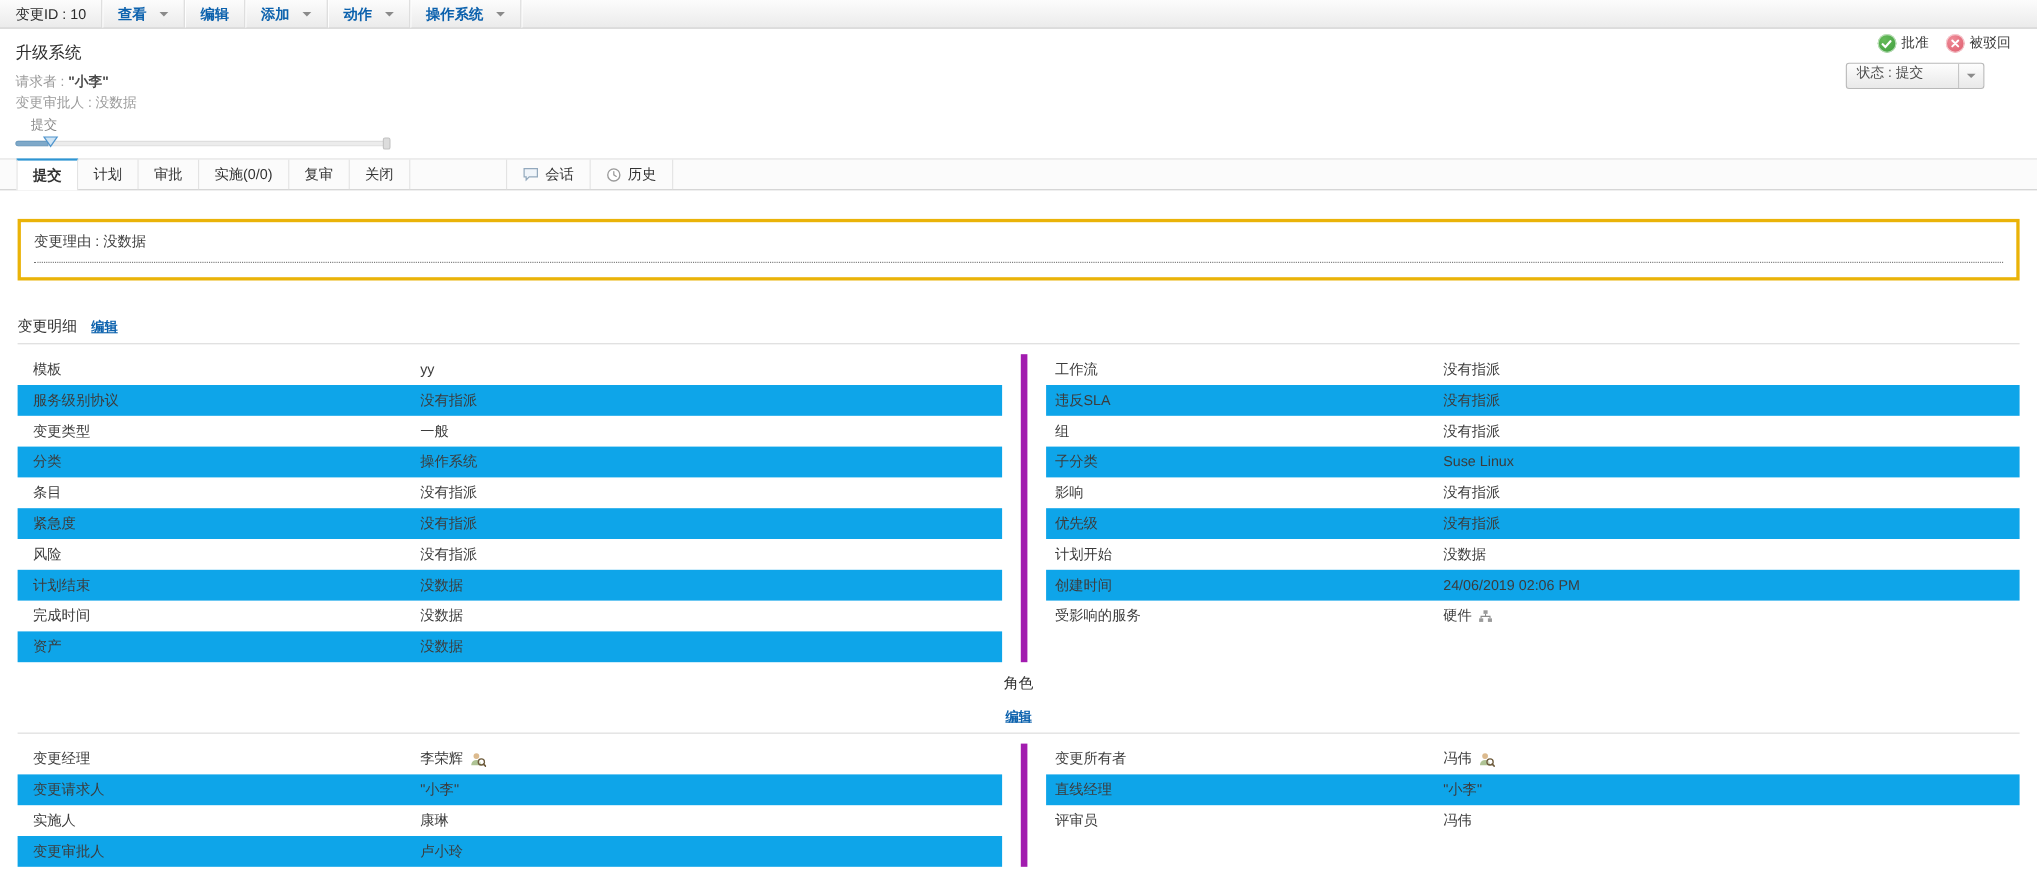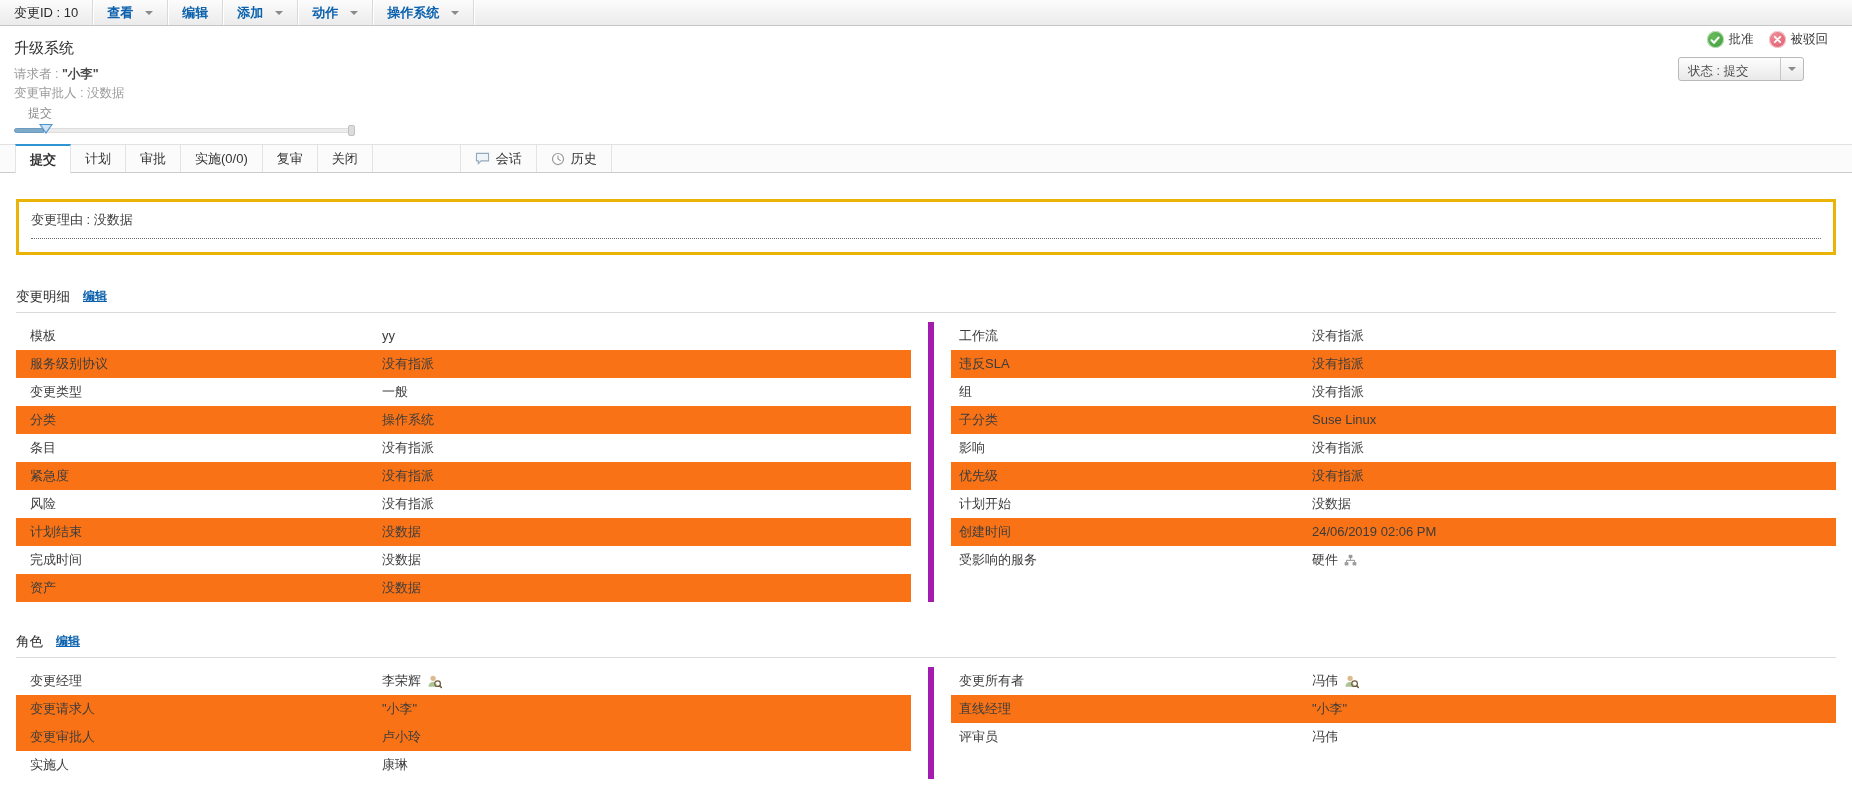--- a/index.html
+++ b/index.html
@@ -34,21 +34,21 @@
   .slider .endcap { position:absolute; left:334px; top:2px; width:7px; height:11px;
     background:#dcdcdc; border:1px solid #c2c2c2; border-radius:2px; }
 
   .hdr-right { position:absolute; top:5px; right:24px; width:150px; }
   .approvals { display:flex; justify-content:flex-end; gap:15px; margin-bottom:9px; }
   .appr { display:flex; align-items:center; gap:5px; cursor:pointer; color:#3c3c3c; font-size:12.5px; }
   .cicle { width:17px; height:17px; border-radius:50%; display:flex; align-items:center; justify-content:center;
     box-shadow:0 0 0 1px rgba(255,255,255,.6) inset; }
   .cicle.green { background:radial-gradient(circle at 35% 30%, #67bb5a, #3c9c3c); }
   .cicle.red { background:radial-gradient(circle at 35% 30%, #ef8b97, #dd5a6b); }
-  .dropdown { width:126px; height:24px; display:flex; align-items:flex-end; cursor:pointer;
+  .dropdown { width:126px; height:24px; display:flex; align-items:flex-start; cursor:pointer;
     background:linear-gradient(#fdfdfd,#e9e9e9); border:1px solid #b9b9b9; border-radius:3px; }
   .dropdown .dtext { flex:1; padding-left:9px; color:#4e4e4e; font-size:12.5px; }
   .dropdown .dbtn { width:23px; align-self:stretch; display:flex; align-items:center; justify-content:center;
     border-left:1px solid #c6c6c6; }
   .dropdown .dbtn .caret { margin:0; }
 
   
   .tabstrip { margin-top:6px; height:29px; display:flex; align-items:stretch;
     border-top:1px solid #e2e2e2; border-bottom:1px solid #cccccc; background:#fbfbfb; }
   .tab { display:flex; align-items:center; gap:6px; padding:0 14px; font-size:13px; color:#333;
@@ -56,34 +56,34 @@
   .tab.active { background:#fff; border-top:2px solid #2e95d3; margin-top:-1px; margin-bottom:-1px;
     font-weight:bold; border-left:1px solid #e3e3e3; margin-left:15px; }
   .tabspacer { width:88px; border-right:1px solid #e3e3e3; }
   .tab svg { display:block; }
 
   
   .content { padding:0 16px; }
   .reason-box { margin-top:26px; border:3px solid #eab308; background:#fff; padding:9px 12px 13px; }
   .reason-text { color:#3e3e3e; padding-bottom:9px; border-bottom:1px dotted #6e6e6e; }
 
-  .sec-head { display:flex; align-items:flex-start; gap:13px; padding-bottom:6px; border-bottom:1px solid #dadada; }
+  .sec-head { display:flex; align-items:center; gap:13px; padding-bottom:6px; border-bottom:1px solid #dadada; }
   .sec-head.nob { border-bottom:none; }
   .sec-title { font-size:13.5px; color:#2f2f2f; }
   .sec-link { font-size:12px; color:#0b61ad; text-decoration:underline; font-weight:bold; cursor:pointer; }
   .mt-details { margin-top:33px; }
-  .mt-roles { margin-top:31px; }
+  .mt-roles { margin-top:10px;flex-direction:column; }
   .mt-notes { margin-top:21px; }
 
   .cols { display:flex; margin-top:9px; }
   .col-left { width:895px; margin-right:17px; }
   .col-right { flex:1; border-left:6px solid #a21caf; padding-left:17px; }
   .col-right-inner { width:100%; }
   .trow { display:flex; height:28px; line-height:28px; }
-  .trow.alt { background:#f97316; }
+  .trow.alt { background:#0ea5e9; }
   .tlabel { width:366px; padding-left:14px; color:#3c3c3c; }
   .col-right .tlabel { width:361px; padding-left:8px; }
   .tvalue { flex:1; color:#3c3c3c; display:flex; align-items:center; gap:6px; }
   .rowicon { display:inline-flex; align-items:center; }
 </style>
 </head>
 <body>
 
 <div class="menubar">
   <div class="mitem mid">变更ID : 10</div>
@@ -350,30 +350,30 @@
               </svg>
           </span>
         </span>
       </div>
       <div class="trow alt">
           <span class="tlabel">变更请求人</span>
           <span class="tvalue">
             <span>"小李"</span>
           </span>
         </div>
+      <div class="trow">
+          <span class="tlabel">实施人</span>
+          <span class="tvalue">
+            <span>康琳</span>
+          </span>
+        </div>
       <div class="trow alt">
           <span class="tlabel">变更审批人</span>
           <span class="tvalue">
             <span>卢小玲</span>
-          </span>
-        </div>
-      <div class="trow">
-          <span class="tlabel">实施人</span>
-          <span class="tvalue">
-            <span>康琳</span>
           </span>
         </div>
     </div>
     <div class="col-right">
       <div class="col-right-inner">
         <div class="trow">
             <span class="tlabel">变更所有者</span>
           <span class="tvalue">
               <span>冯伟</span>
             <span class="rowicon">

